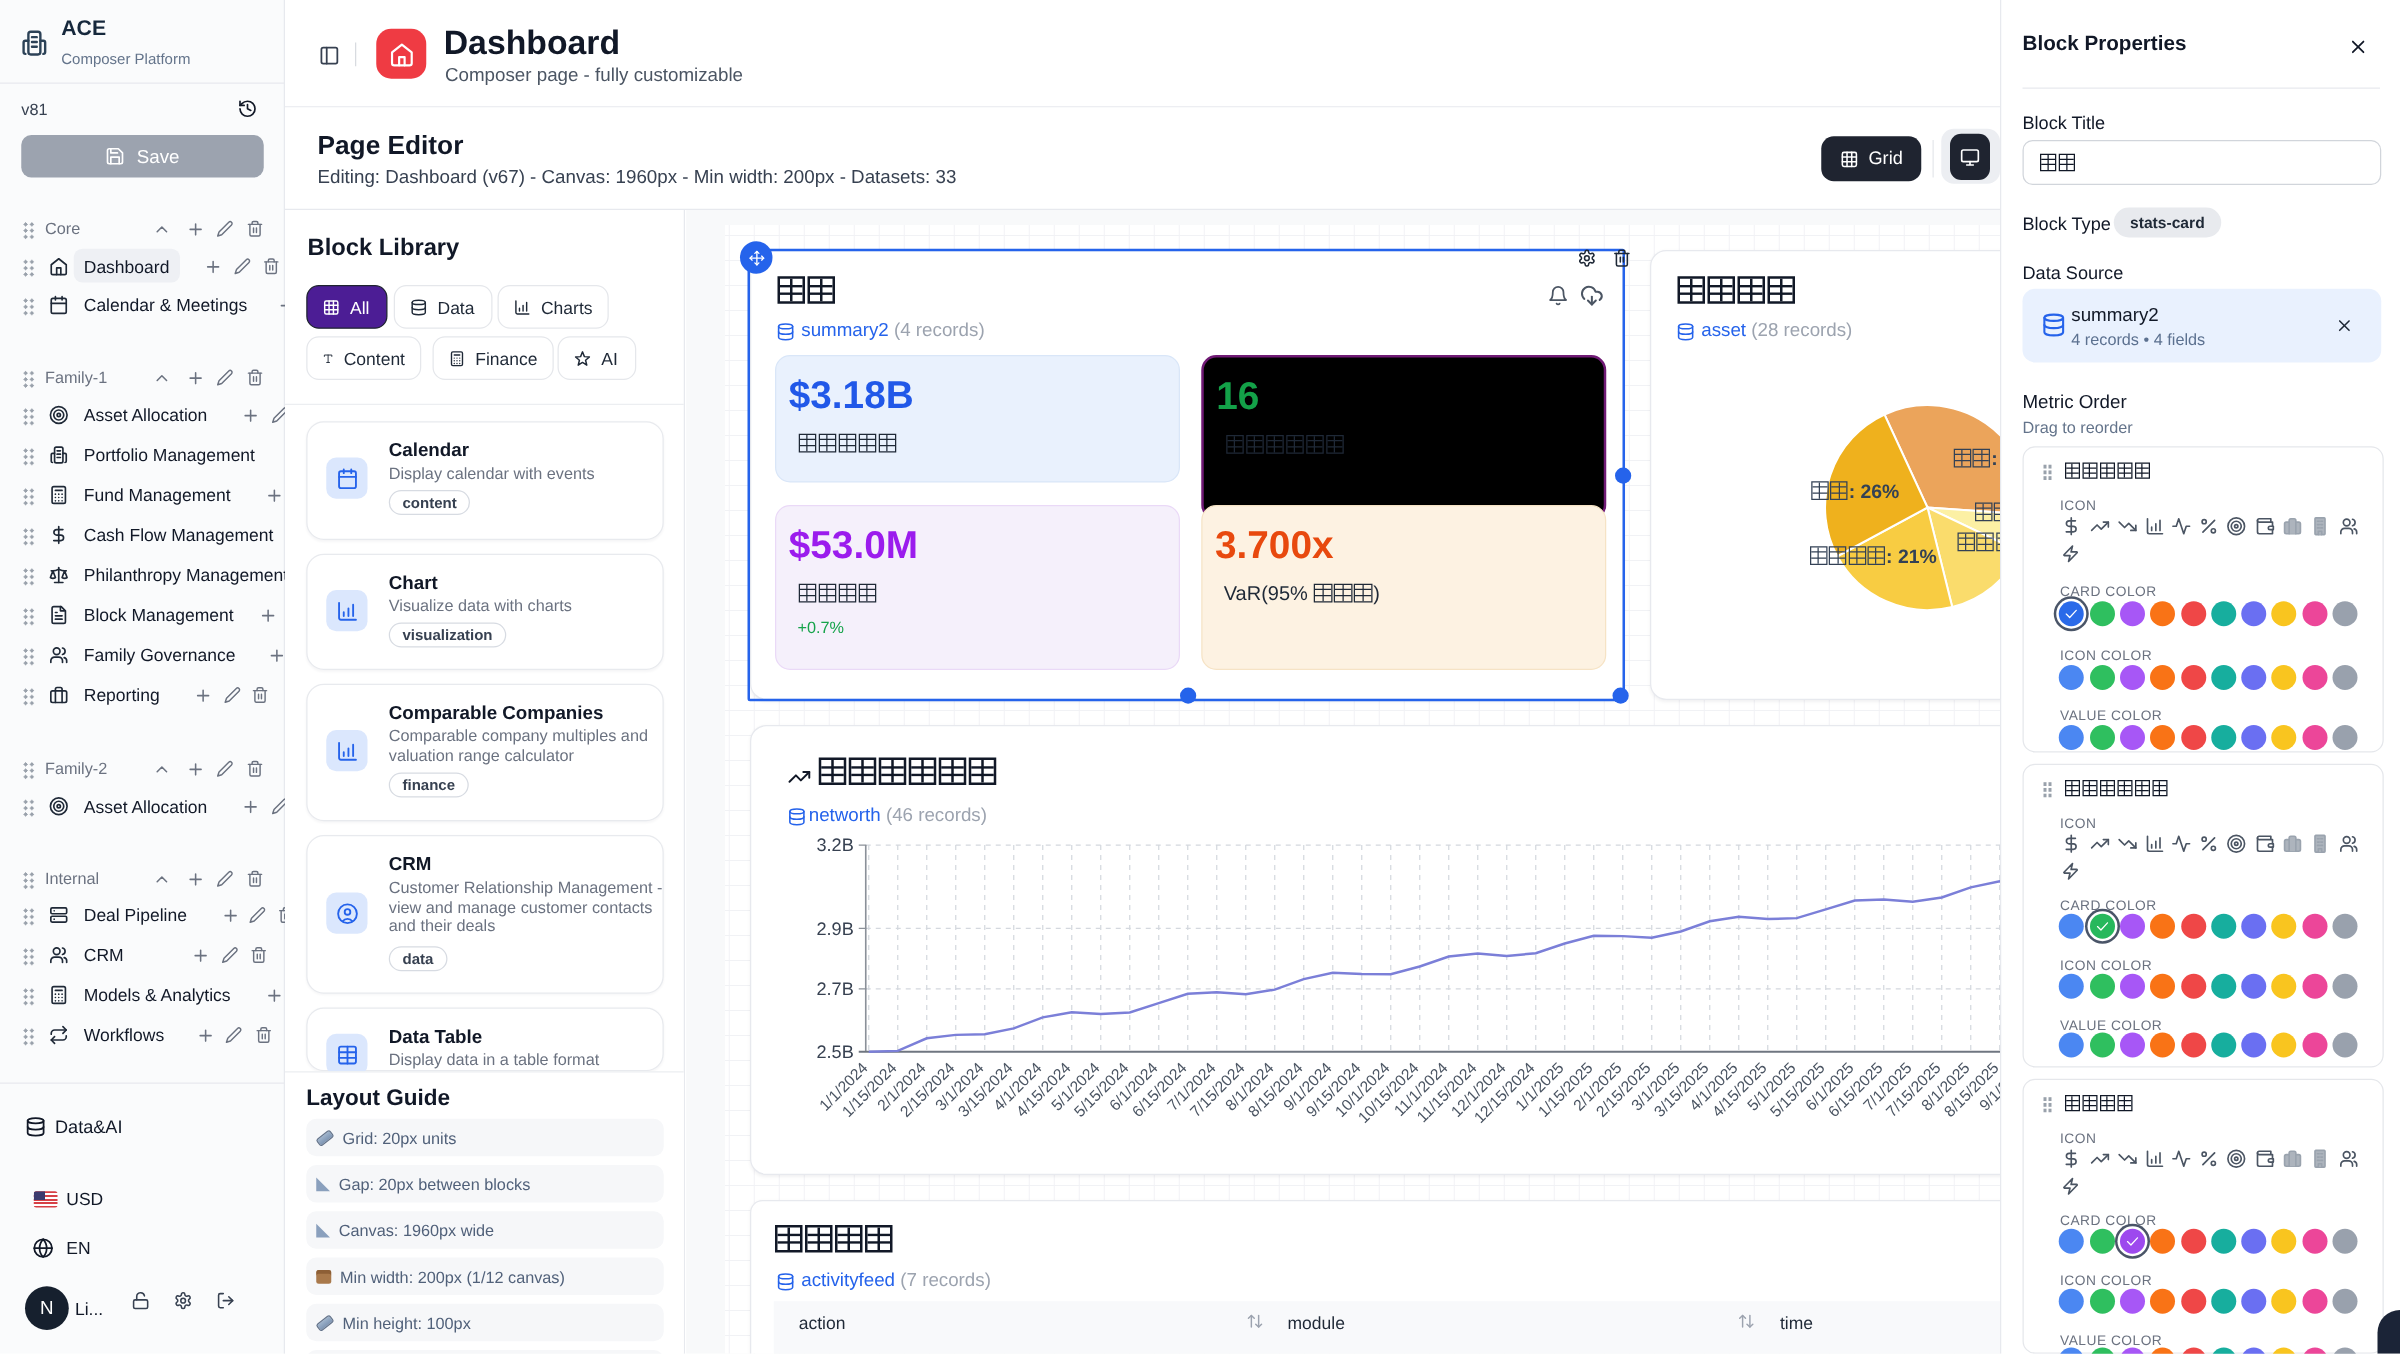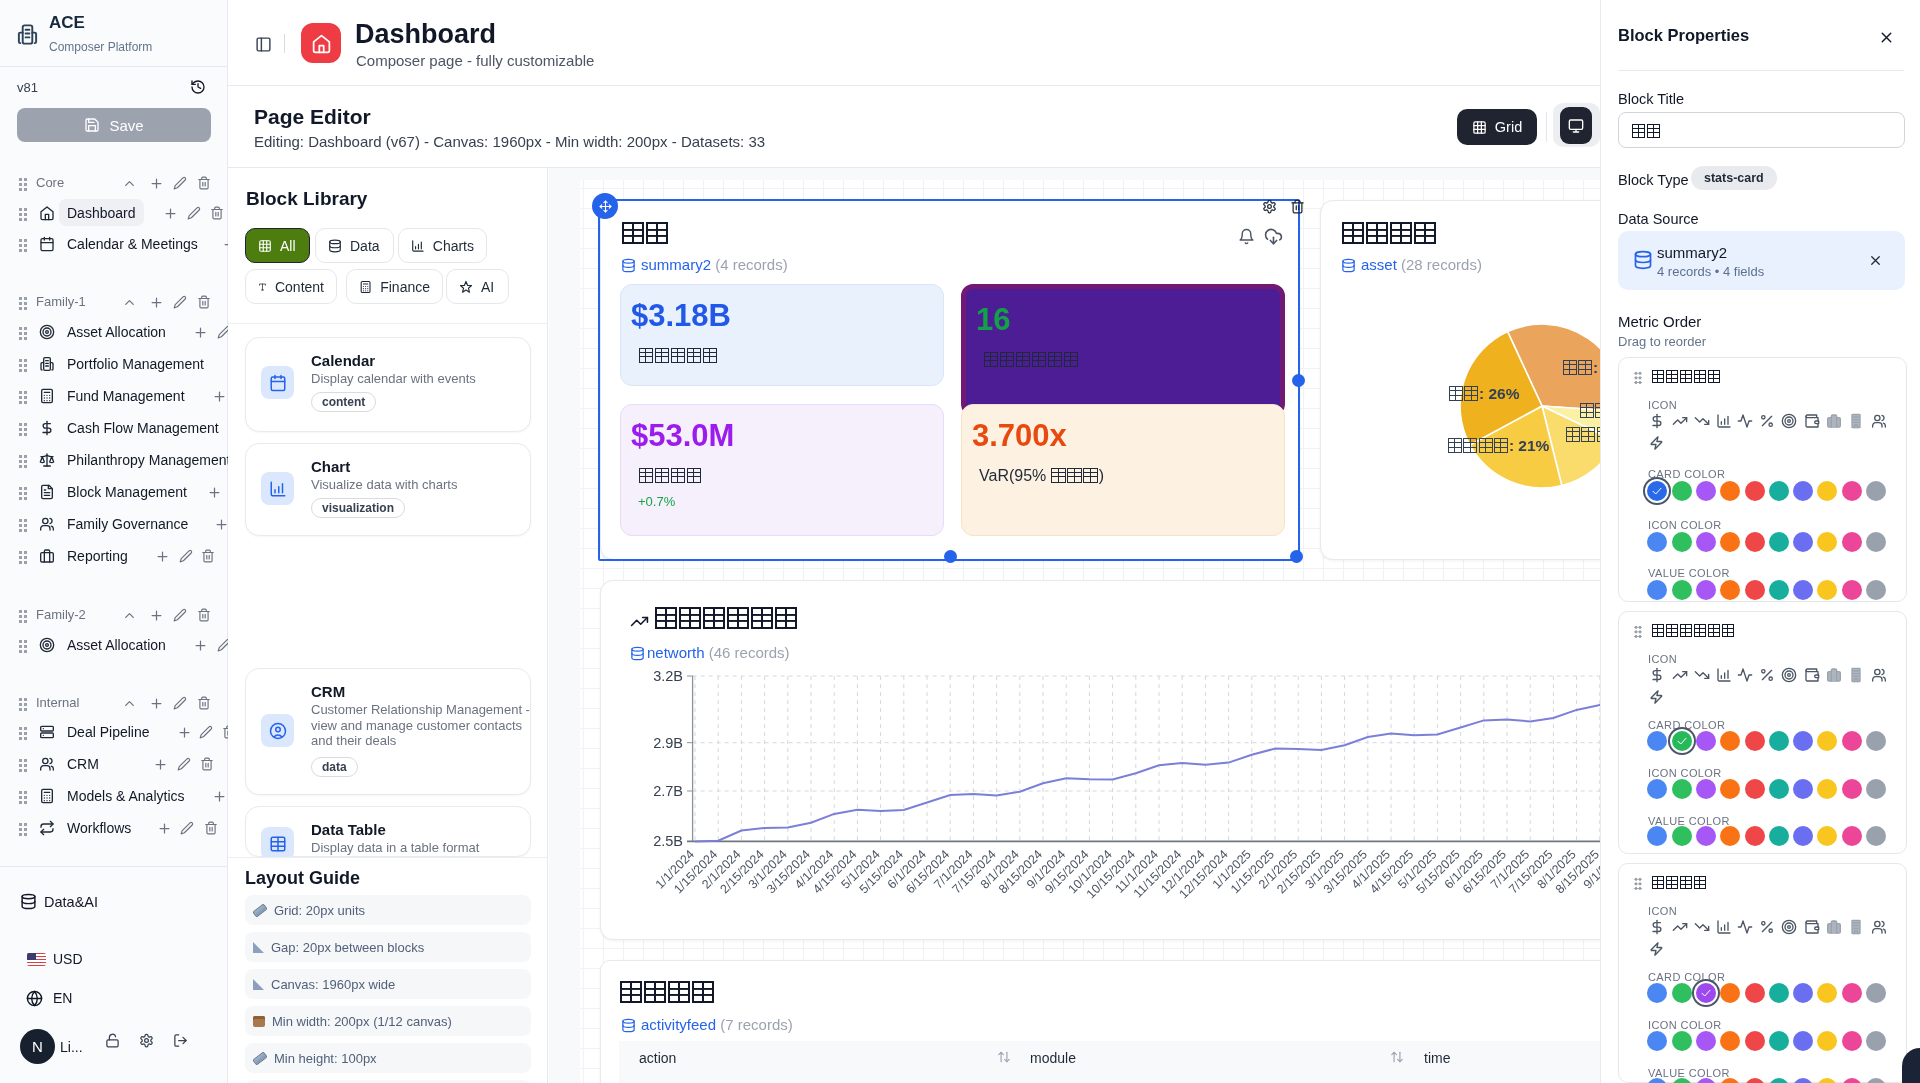--- a/index.html
+++ b/index.html
@@ -17,21 +17,21 @@
 .srow{position:absolute;left:0;width:228px;height:30px}
 .srow .grip{position:absolute;left:18px;top:8px}
 .srow .lbl{position:absolute;left:67px;top:7px;font-size:14px;color:#111827;white-space:nowrap}
 .srow .glbl{position:absolute;left:36px;top:7px;font-size:13px;color:#6b7280;white-space:nowrap}
 
 #mhead{position:absolute;left:228px;top:0;width:1372px;height:86px;background:#fff;border-bottom:1px solid #e7e9ee}
 #peditor{position:absolute;left:228px;top:86px;width:1372px;height:82px;background:#fff;border-bottom:1px solid #e7e9ee}
 
 #library{position:absolute;left:228px;top:168px;width:320px;height:915px;background:#fff;border-right:1px solid #e7e9ee}
 .tab{position:absolute;height:35px;border:1px solid #e5e7eb;border-radius:10px;background:#fff;font-size:14px;color:#1f2937;display:flex;align-items:center;gap:8px;padding:0 12px}
-.tab.dark{background:#4d7c0f;border-color:#1f2430;color:#fff}
+.tab.dark{background:#4c1d95;border-color:#1f2430;color:#fff}
 .bcard{position:absolute;left:17px;width:286px;background:#fff;border:1px solid #e8eaee;border-radius:14px;box-shadow:0 1px 2px rgba(16,24,40,.04)}
 .bcard .iconbox{position:absolute;left:15px;top:28px;width:33px;height:33px;background:#dbe7fd;border-radius:8px;color:#2563eb;display:flex;align-items:center;justify-content:center}
 .bcard .t{position:absolute;left:65px;top:14px;font-size:15px;font-weight:700;color:#111827}
 .bcard .d{position:absolute;left:65px;top:33px;font-size:13px;color:#6b7280;line-height:15.5px;width:219px}
 .bcard .tag{position:absolute;left:65px;border:1px solid #d7dbe2;border-radius:999px;font-size:12px;font-weight:700;color:#374151;padding:2px 10px}
 .lrow{position:absolute;left:17px;width:286px;height:30px;background:#f6f7f9;border-radius:8px;font-size:13px;color:#51617a;display:flex;align-items:center;padding:0 8px;gap:7px}
 
 #canvas{position:absolute;left:549px;top:168px;width:1051px;height:915px;background:#f8f9fa;overflow:hidden}
 #paper{position:absolute;left:31px;top:12px;width:1020px;height:903px;background:#fff;background-image:linear-gradient(to right,#f1f2f5 1px,transparent 1px),linear-gradient(to bottom,#f1f2f5 1px,transparent 1px);background-size:20px 20px;background-position:3px 8px;overflow:hidden}
 .blk{position:absolute;background:#fff;border:1px solid #e7e9ee;border-radius:13px;box-shadow:0 1px 3px rgba(16,24,40,.06)}
@@ -497,20 +497,31 @@
   <div class="bcard" style="top:275px;height:93px">
     <div class="iconbox">
         <svg class="ic" width="18" height="18" viewBox="0 0 24 24">
           <path d="M3 3v16a2 2 0 0 0 2 2h16"></path>
           <path d="M8 17v-4M13 17V9M18 17V5"></path>
         </svg>
       </div>
     <div class="t">Chart</div>
       <div class="d">Visualize data with charts</div>
     <div class="tag" style="top:54px">visualization</div>
+  </div>
+  <div class="bcard" style="top:379px;height:110px">
+    <div class="iconbox" style="top:36px">
+        <svg class="ic" width="18" height="18" viewBox="0 0 24 24">
+          <path d="M3 3v16a2 2 0 0 0 2 2h16"></path>
+          <path d="M8 17v-4M13 17V9M18 17V5"></path>
+        </svg>
+      </div>
+    <div class="t">Comparable Companies</div>
+      <div class="d">Comparable company multiples and valuation range calculator</div>
+    <div class="tag" style="top:70px">finance</div>
   </div>
   <div class="bcard" style="top:500px;height:127px">
     <div class="iconbox" style="top:45px">
         <svg class="ic" width="18" height="18" viewBox="0 0 24 24">
           <circle cx="12" cy="12" r="10"></circle>
           <circle cx="12" cy="10" r="3"></circle>
           <path d="M6.8 20a6.5 6.5 0 0 1 10.4 0"></path>
         </svg>
       </div>
     <div class="t">CRM</div>
@@ -715,21 +726,21 @@
     <svg class="ic abs" style="left:20px;top:57px;color:#2563eb" width="15" height="15" viewBox="0 0 24 24" stroke-width="2.2">
           <ellipse cx="12" cy="5" rx="9" ry="3"></ellipse>
           <path d="M3 5v14a9 3 0 0 0 18 0V5"></path>
           <path d="M3 12a9 3 0 0 0 18 0"></path>
         </svg>
     <div class="bsrc" style="left:40px;top:55px"><b>summary2</b> (4 records)</div>
     <div class="scard" style="left:19px;top:83px;width:324px;height:102px;background:#e9f1fd;border:1px solid #d9e6f8">
       <div class="v" style="color:#2158e8">$3.18B</div>
           <div class="l"><i class="zh"></i><i class="zh"></i><i class="zh"></i><i class="zh"></i><i class="zh"></i></div>
     </div>
-    <div class="scard" style="left:360px;top:83px;width:324px;height:132px;background:#4c1d95;border:5px solid #701a75">
+    <div class="scard" style="left:360px;top:83px;width:324px;height:132px;background:#000000;border:2px solid #701a75">
       <div class="v" style="color:#13a148">16</div>
           <div class="l"><i class="zh"></i><i class="zh"></i><i class="zh"></i><i class="zh"></i><i class="zh"></i><i class="zh"></i></div>
     </div>
     <div class="scard" style="left:19px;top:203px;width:324px;height:132px;background:#f5f0fb;border:1px solid #ead9f7">
       <div class="v" style="color:#9b1ced">$53.0M</div>
           <div class="l"><i class="zh"></i><i class="zh"></i><i class="zh"></i><i class="zh"></i></div>
       <div class="abs" style="left:17px;top:89px;font-size:13px;color:#16a34a">+0.7%</div>
     </div>
     <div class="scard" style="left:360px;top:203px;width:324px;height:132px;background:#fdf2e2;border:1px solid #f6e3c5">
       <div class="v" style="color:#e8490e">3.700x</div>

